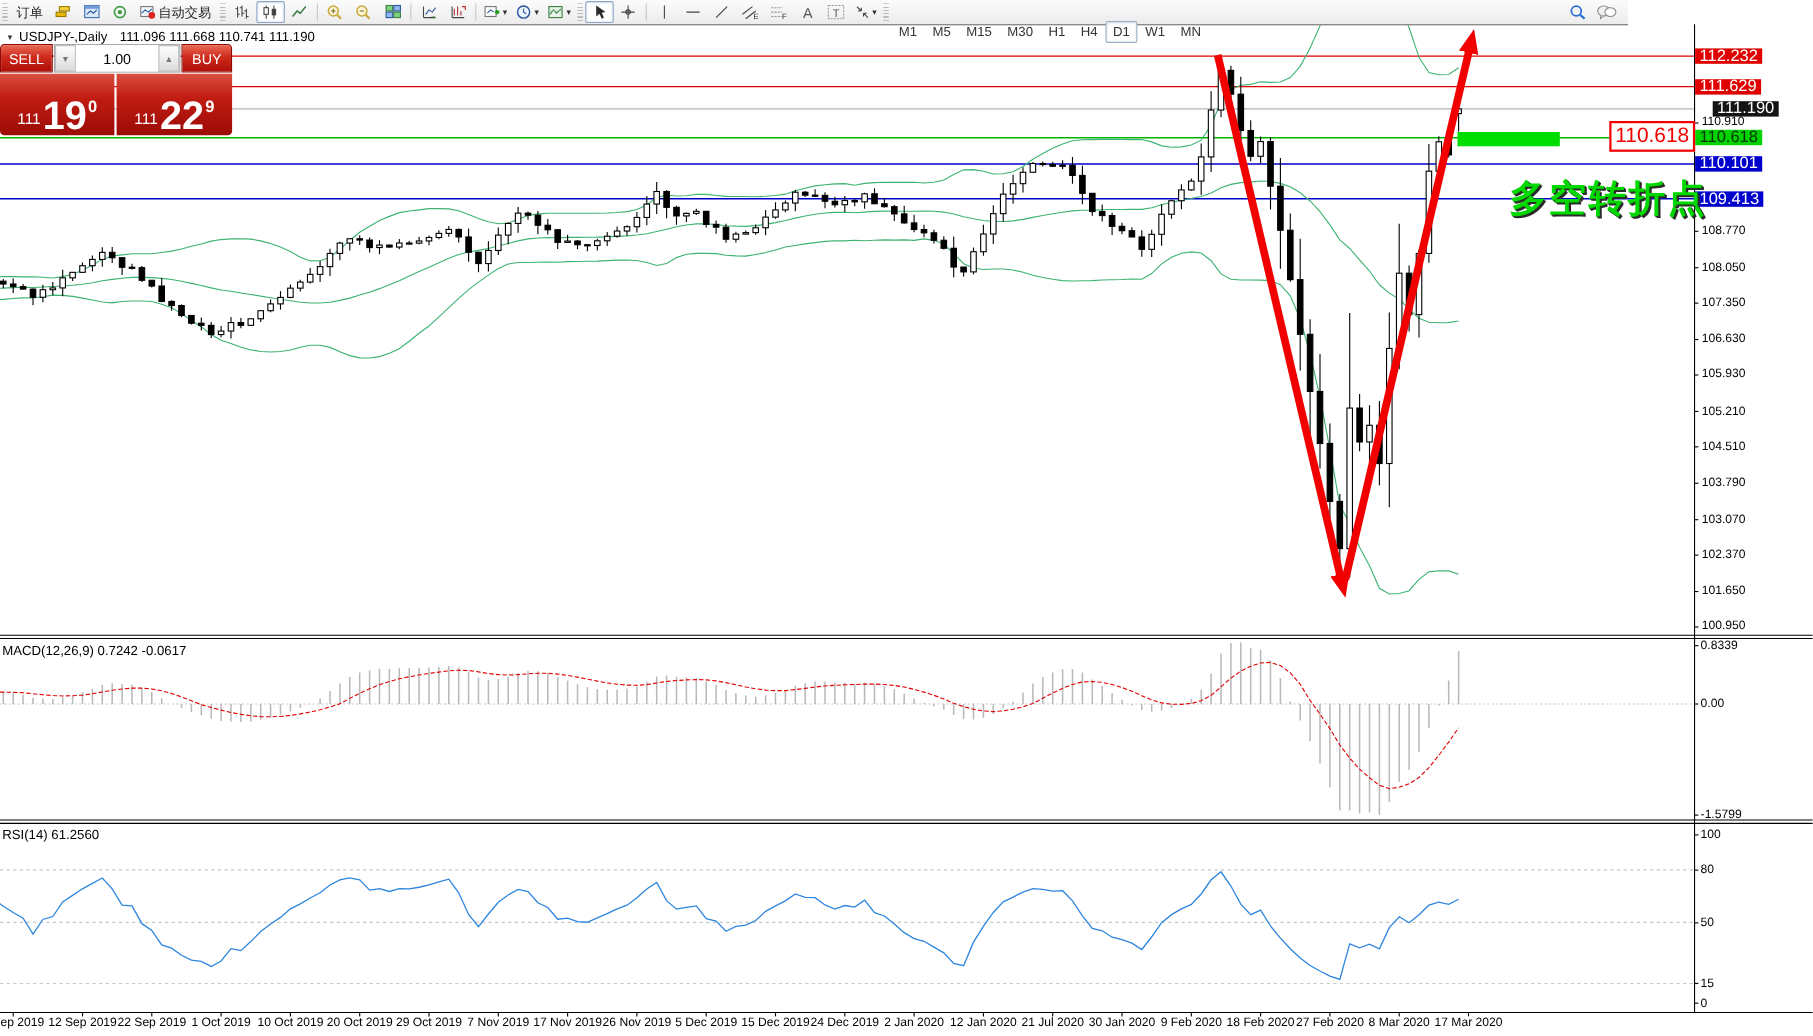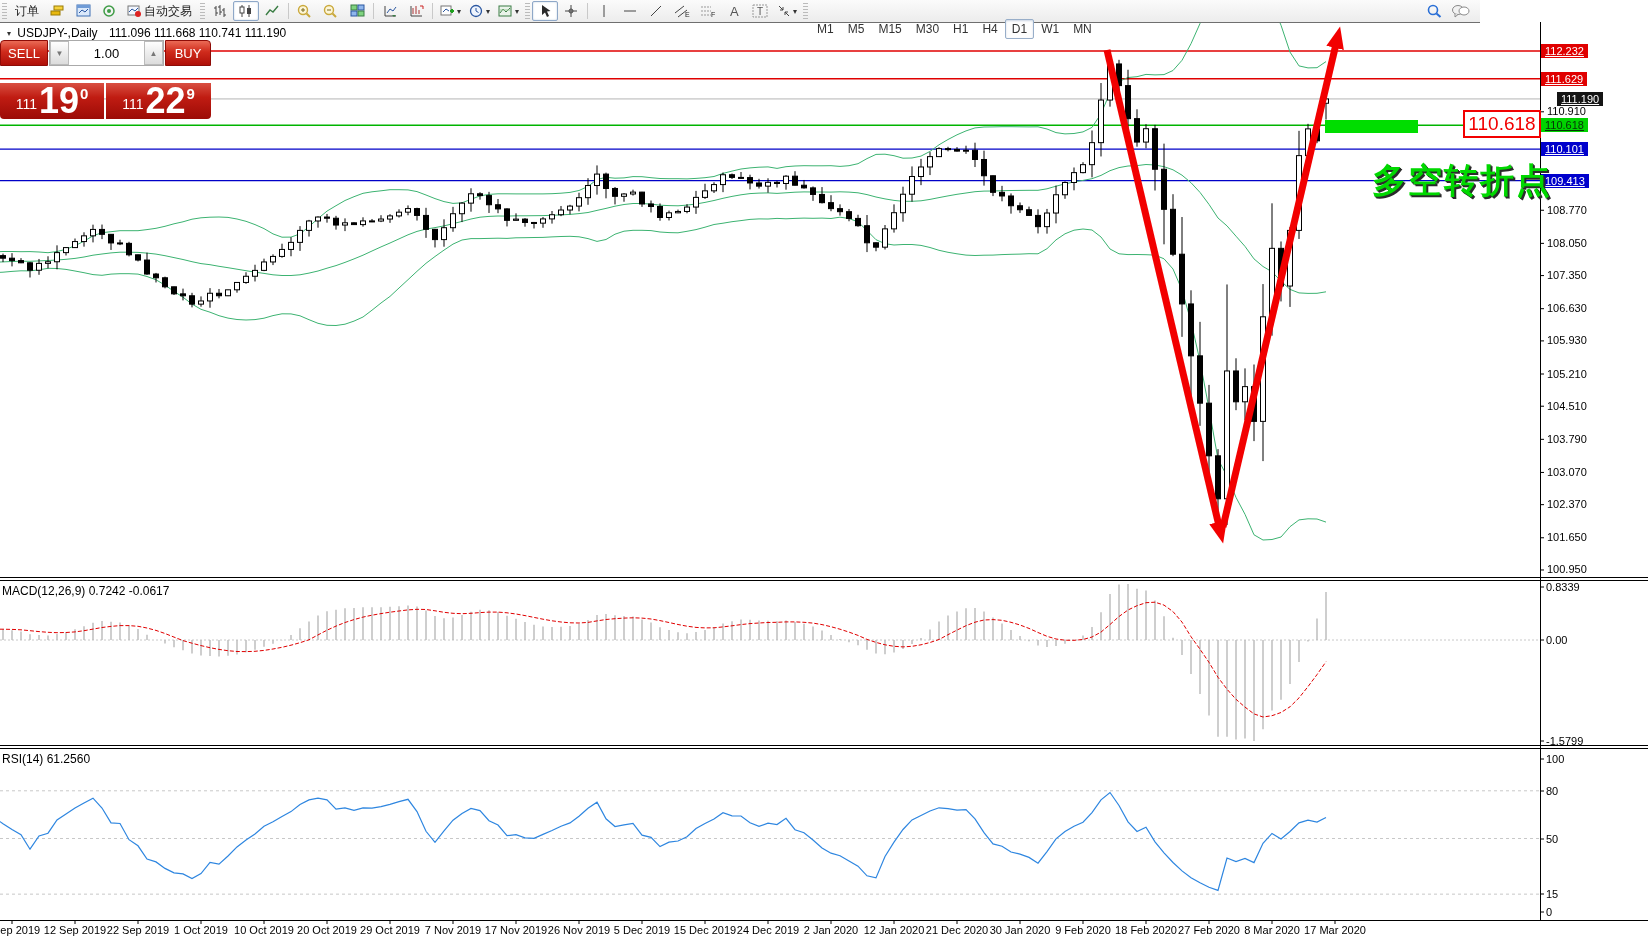--- a/index.html
+++ b/index.html
@@ -20,37 +20,37 @@
   .tf-btn{height:18px;padding:0 6px;font-size:12px;color:#333;display:flex;align-items:center;border:1px solid transparent;border-radius:2px;margin-top:36px;}
   .tf-btn.active{background:#fdfdfd;border-color:#98aec9;box-shadow:inset 0 1px 2px #ccd6e4;}
   .tb-right{position:absolute;right:6px;top:1px;display:flex;align-items:center;height:20px;}
   
   svg.canvas{position:absolute;left:0;top:0;z-index:1;}
   .ovl{position:absolute;z-index:10;}
   .chart-title{left:7px;top:26px;font-size:12px;color:#000;z-index:10;}
   .chart-title .tri{font-size:8px;vertical-align:1px;color:#333;margin-right:3px;}
   .ind-label{font-size:12px;color:#000;z-index:10;}
   .axis-tick{position:absolute;left:1547px;font-size:11px;color:#000;z-index:10;}
-  .axis-badge{position:absolute;left:1541px;font-size:11px;height:14px;line-height:14px;
-    padding:0 4px;z-index:11;letter-spacing:0;text-decoration:underline;}
+  .axis-badge{position:absolute;left:1541px;font-size:15px;height:14px;line-height:14px;
+    padding:0 4px;z-index:11;letter-spacing:0;}
   .macd-tick,.rsi-tick{position:absolute;left:1546px;font-size:11px;color:#000;z-index:10;}
   .date-label{position:absolute;top:924px;font-size:11px;color:#000;transform:translateX(-50%);z-index:10;}
   
   .trade-panel{position:absolute;left:0;top:40px;width:211px;z-index:20;
     border-radius:0 4px 4px 0;font-family:"Liberation Sans",sans-serif;}
   .tp-row1{display:flex;height:26px;}
   .tp-btn{background:linear-gradient(#ea6a55,#cf2b1c 45%,#ae0f08);color:#fff;
     font-size:13px;display:flex;align-items:center;justify-content:center;border:1px solid #8e0b06;}
   .tp-sell{width:46px;border-radius:4px 0 0 0;}
   .tp-buy{flex:1;border-radius:0 4px 0 0;}
   .tp-vol{width:113px;background:#f4f4f4;border:1px solid #aaa;display:flex;align-items:stretch;margin:0 1px;}
   .tp-spin{width:17px;background:linear-gradient(#fefefe,#dcdcdc);border:1px solid #bbb;
     color:#777;font-size:8px;display:flex;align-items:center;justify-content:center;}
   .tp-vol input{width:0;flex:1;border:none;outline:none;text-align:center;font-size:13px;background:#fff;color:#000;}
-  .tp-row2{display:flex;margin-top:17px;height:36px;}
+  .tp-row2{display:flex;margin-top:1px;height:56px;}
   .tp-price{background:linear-gradient(#d94f41,#c01c12 40%,#9c0b06);color:#fff;
     display:flex;align-items:flex-end;justify-content:center;padding-bottom:3px;}
   .tp-price .small{font-size:14px;margin:0 2px 4px 0;}
   .tp-price .big{font-size:36px;font-weight:bold;line-height:30px;}
   .tp-price .sup{font-size:15px;font-weight:bold;margin:0 0 14px 1px;}
   .tp-price.left{width:104px;border-radius:0 0 0 4px;margin-right:2px;}
   .tp-price.right{flex:1;border-radius:0 0 4px 0;}
   
   .level-box{position:absolute;left:1463px;top:110px;width:74px;height:24px;z-index:12;
     border:2px solid #f20000;background:#fff;color:#f20000;font-size:19px;
@@ -873,19 +873,19 @@
 <div class="date-label" style="left: 327px;">20 Oct 2019</div>
 <div class="date-label" style="left: 390px;">29 Oct 2019</div>
 <div class="date-label" style="left: 453px;">7 Nov 2019</div>
 <div class="date-label" style="left: 516px;">17 Nov 2019</div>
 <div class="date-label" style="left: 579px;">26 Nov 2019</div>
 <div class="date-label" style="left: 642px;">5 Dec 2019</div>
 <div class="date-label" style="left: 705px;">15 Dec 2019</div>
 <div class="date-label" style="left: 768px;">24 Dec 2019</div>
 <div class="date-label" style="left: 831px;">2 Jan 2020</div>
 <div class="date-label" style="left: 894px;">12 Jan 2020</div>
-<div class="date-label" style="left: 957px;">21 Dec 2020</div>
+<div class="date-label" style="left: 957px;">21 Jul 2020</div>
 <div class="date-label" style="left: 1020px;">30 Jan 2020</div>
 <div class="date-label" style="left: 1083px;">9 Feb 2020</div>
 <div class="date-label" style="left: 1146px;">18 Feb 2020</div>
 <div class="date-label" style="left: 1209px;">27 Feb 2020</div>
 <div class="date-label" style="left: 1272px;">8 Mar 2020</div>
 <div class="date-label" style="left: 1335px;">17 Mar 2020</div>
 
 </body></html>

